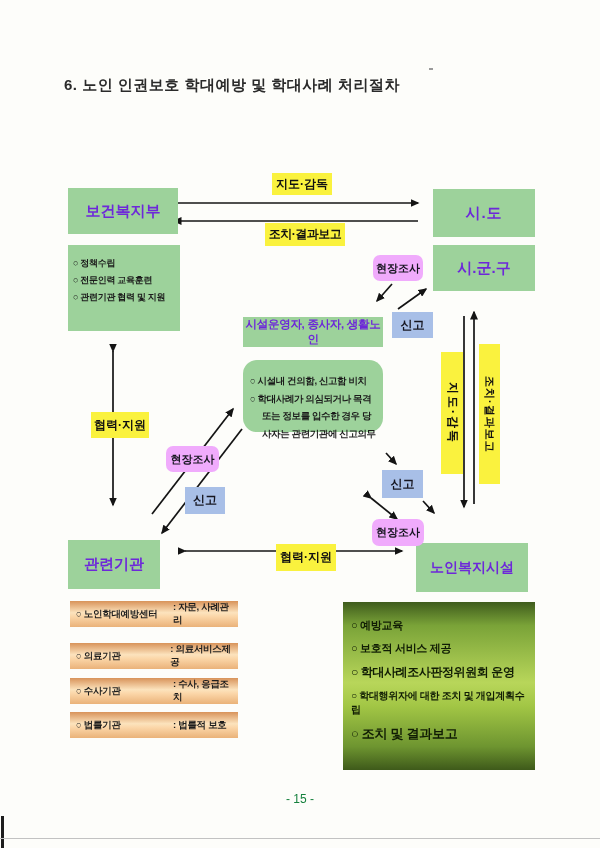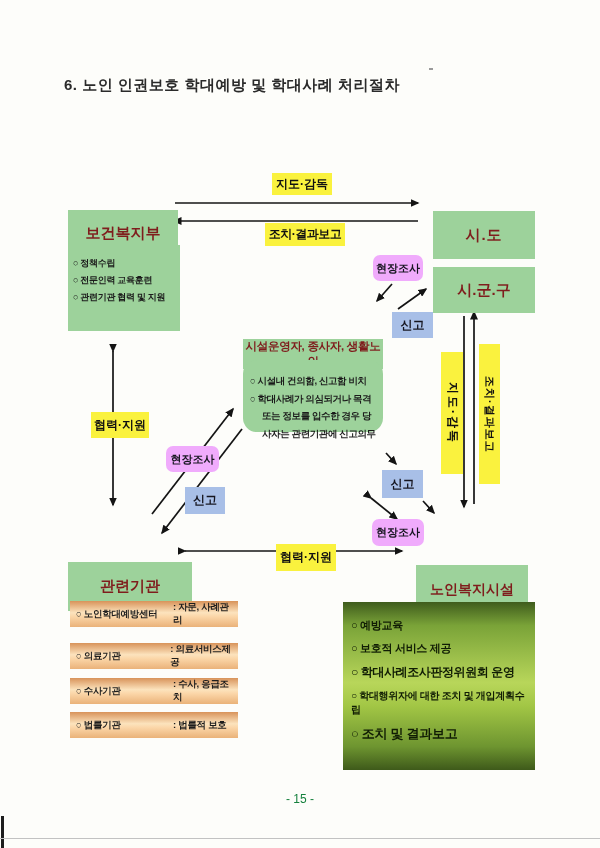--- a/index.html
+++ b/index.html
@@ -5,25 +5,25 @@
   html,body{margin:0;padding:0;background:#e8e8e8;}
   .page{
     position:relative;width:600px;height:848px;margin:0 auto;
     background:#fdfdfa;overflow:hidden;
     font-family:"Liberation Sans","DejaVu Sans",sans-serif;color:#1b1b1b;
   }
   .abs{position:absolute;box-sizing:border-box;}
   .title{left:64px;top:76px;font-size:15px;font-weight:bold;letter-spacing:.5px;color:#2a2a2a;}
   
   .gbox{background:#9dd29b;display:flex;align-items:center;justify-content:center;
-        font-weight:bold;color:#7f1d1d;text-align:center;z-index:3;margin-top:22px;}
+        font-weight:bold;color:#6d28d9;text-align:center;z-index:3;}
   .b-mohw{left:68px;top:188px;width:110px;height:46px;font-size:15px;}
   .b-sido{left:433px;top:189px;width:102px;height:48px;font-size:15px;letter-spacing:1px;}
   .b-sigungu{left:433px;top:245px;width:102px;height:46px;font-size:15px;}
-  .b-related{left:68px;top:540px;width:124px;height:49px;font-size:15px;}
+  .b-related{left:68px;top:540px;width:92px;height:49px;font-size:15px;}
   .b-facility{left:416px;top:543px;width:112px;height:49px;font-size:14px;}
   .b-mohw-list{left:68px;top:245px;width:112px;height:86px;background:#9dd29b;
         padding:10px 4px 0 5px;font-size:9px;font-weight:bold;line-height:1.9;
         letter-spacing:-.3px;z-index:3;}
   .b-center-title{left:243px;top:317px;width:140px;height:30px;font-size:11.5px;letter-spacing:-.3px;}
   .b-center-round{left:243px;top:360px;width:140px;height:72px;background:#9dd29b;
         border-radius:14px;padding:12px 6px 0 7px;font-size:9.5px;font-weight:bold;
         line-height:1.85;letter-spacing:-.4px;z-index:3;}
   .b-center-round .cont{padding-left:12px;}
   

